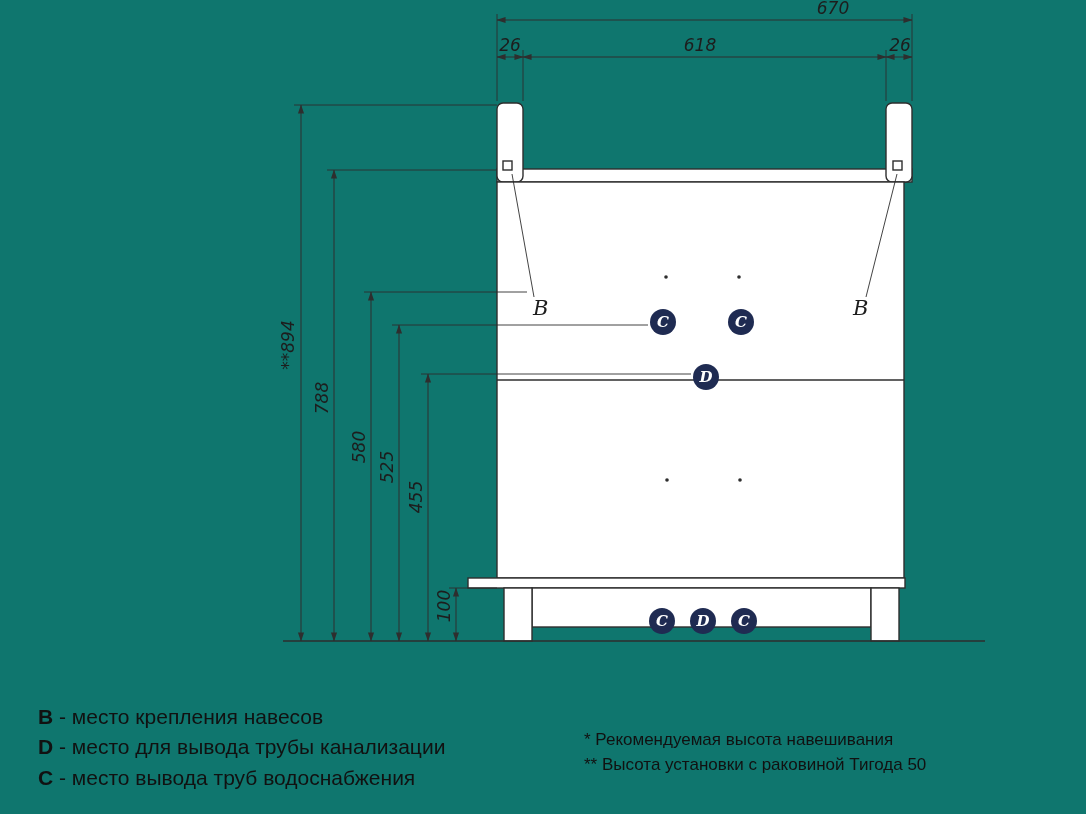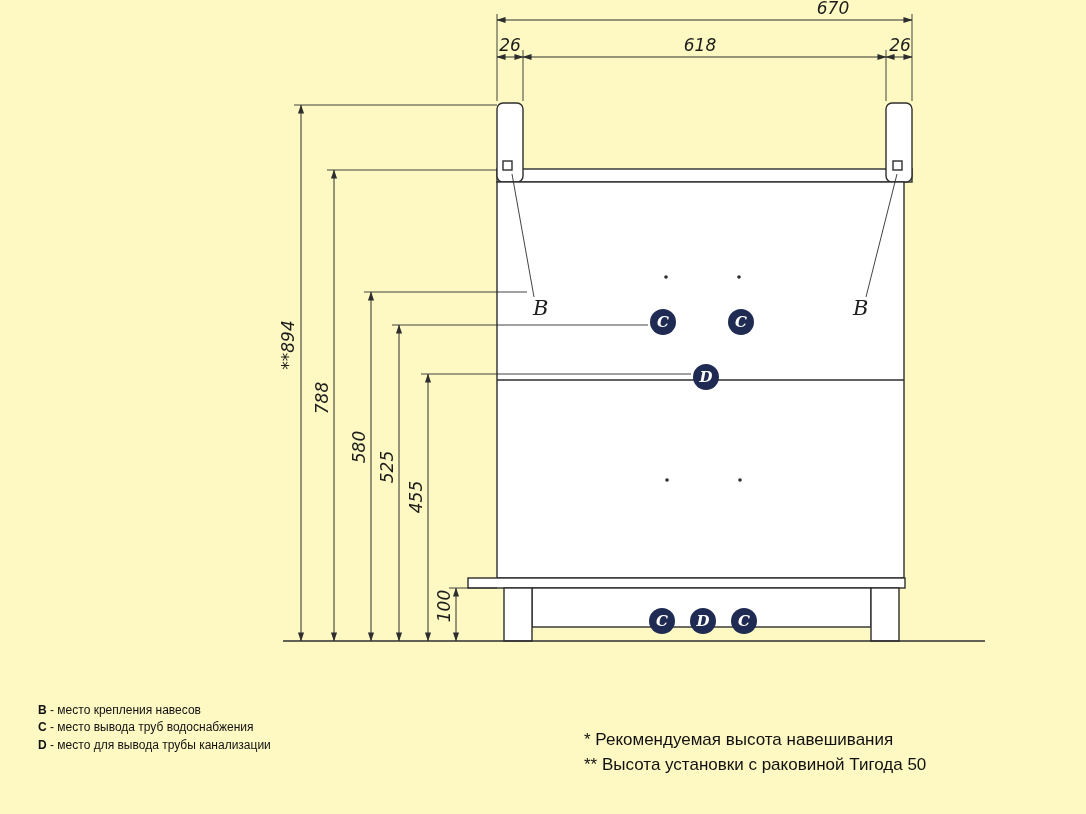--- a/index.html
+++ b/index.html
@@ -1,32 +1,32 @@
 <!DOCTYPE html>
 <html><head>
 <meta charset="utf-8">
 <style>
   html,body{margin:0;padding:0;background:#fff;}
   .page{
-    position:relative;width:1086px;height:814px;background:#fef9c3;
+    position:relative;width:1086px;height:814px;background:#0f766e;
     font-family:"Liberation Sans",sans-serif;overflow:hidden;
   }
   svg{display:block;}
   svg text{font-family:"DejaVu Sans",sans-serif;}
   .dim-text{font-style:italic;font-size:17px;fill:#1d1d1d;}
   .b-label{font-style:italic;font-size:21px;fill:#1d1d1d;font-family:"DejaVu Serif",serif;}
   .marker-letter{
     font-style:italic;font-weight:bold;font-size:15px;fill:#ffffff;
     font-family:"DejaVu Serif",serif;text-anchor:middle;
   }
   .obj{stroke:#2e2e2e;stroke-width:1.4;fill:#ffffff;}
   .objline{stroke:#2e2e2e;stroke-width:1.4;fill:none;}
   .dimline{stroke:#2e2e2e;stroke-width:1;fill:none;}
   .extline{stroke:#2e2e2e;stroke-width:0.9;fill:none;}
-  .legend{position:absolute;left:38px;top:702px;font-size:12px;color:#111;line-height:1.45;}
+  .legend{position:absolute;left:38px;top:702px;font-size:21px;color:#111;line-height:1.45;}
   .legend-row{white-space:nowrap;}
   .legend-key{font-weight:bold;}
   .notes{position:absolute;left:584px;top:728px;font-size:17px;color:#111;line-height:1.45;}
   .note-row{white-space:nowrap;}
 </style>
 </head>
 <body>
 
 <div class="page">
 
@@ -141,26 +141,26 @@
       </g>
     </g>
   </svg>
 
   <div class="legend">
     <div class="legend-row">
       <span class="legend-key">B</span>
       <span>- место крепления навесов</span>
     </div>
     <div class="legend-row">
+      <span class="legend-key">D</span>
+      <span>- место для вывода трубы канализации</span>
+    </div>
+    <div class="legend-row">
       <span class="legend-key">C</span>
       <span>- место вывода труб водоснабжения</span>
-    </div>
-    <div class="legend-row">
-      <span class="legend-key">D</span>
-      <span>- место для вывода трубы канализации</span>
     </div>
   </div>
 
   <div class="notes">
     <div class="note-row">* Рекомендуемая высота навешивания</div>
     <div class="note-row">** Высота установки с раковиной Тигода 50</div>
   </div>
 
 </div>
 

